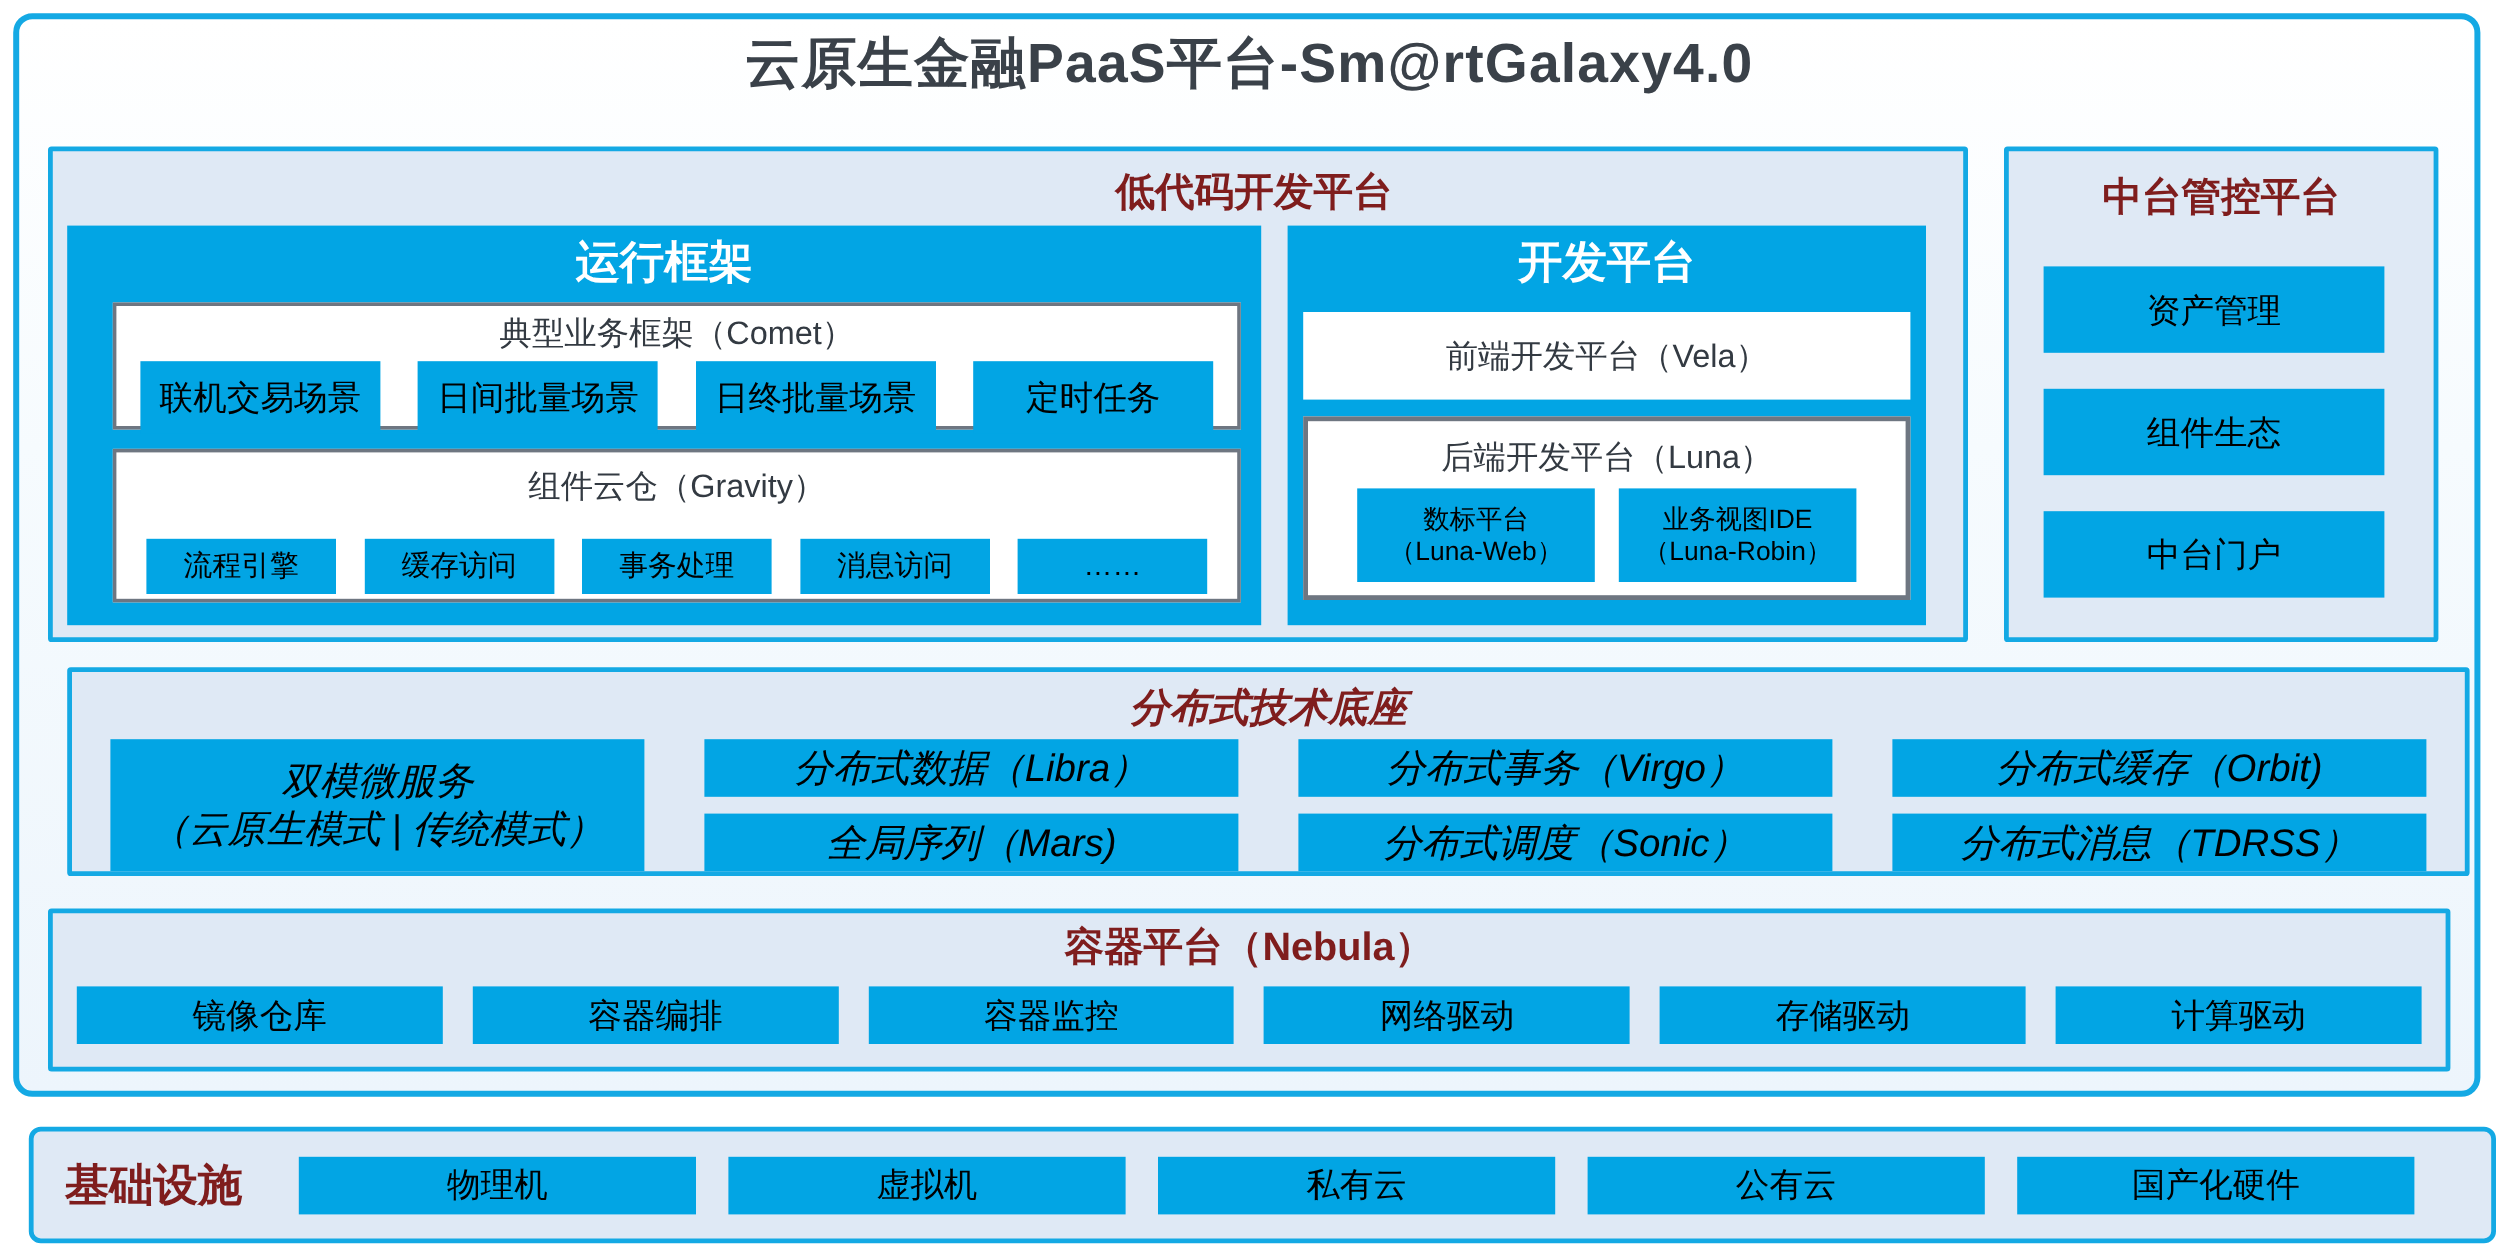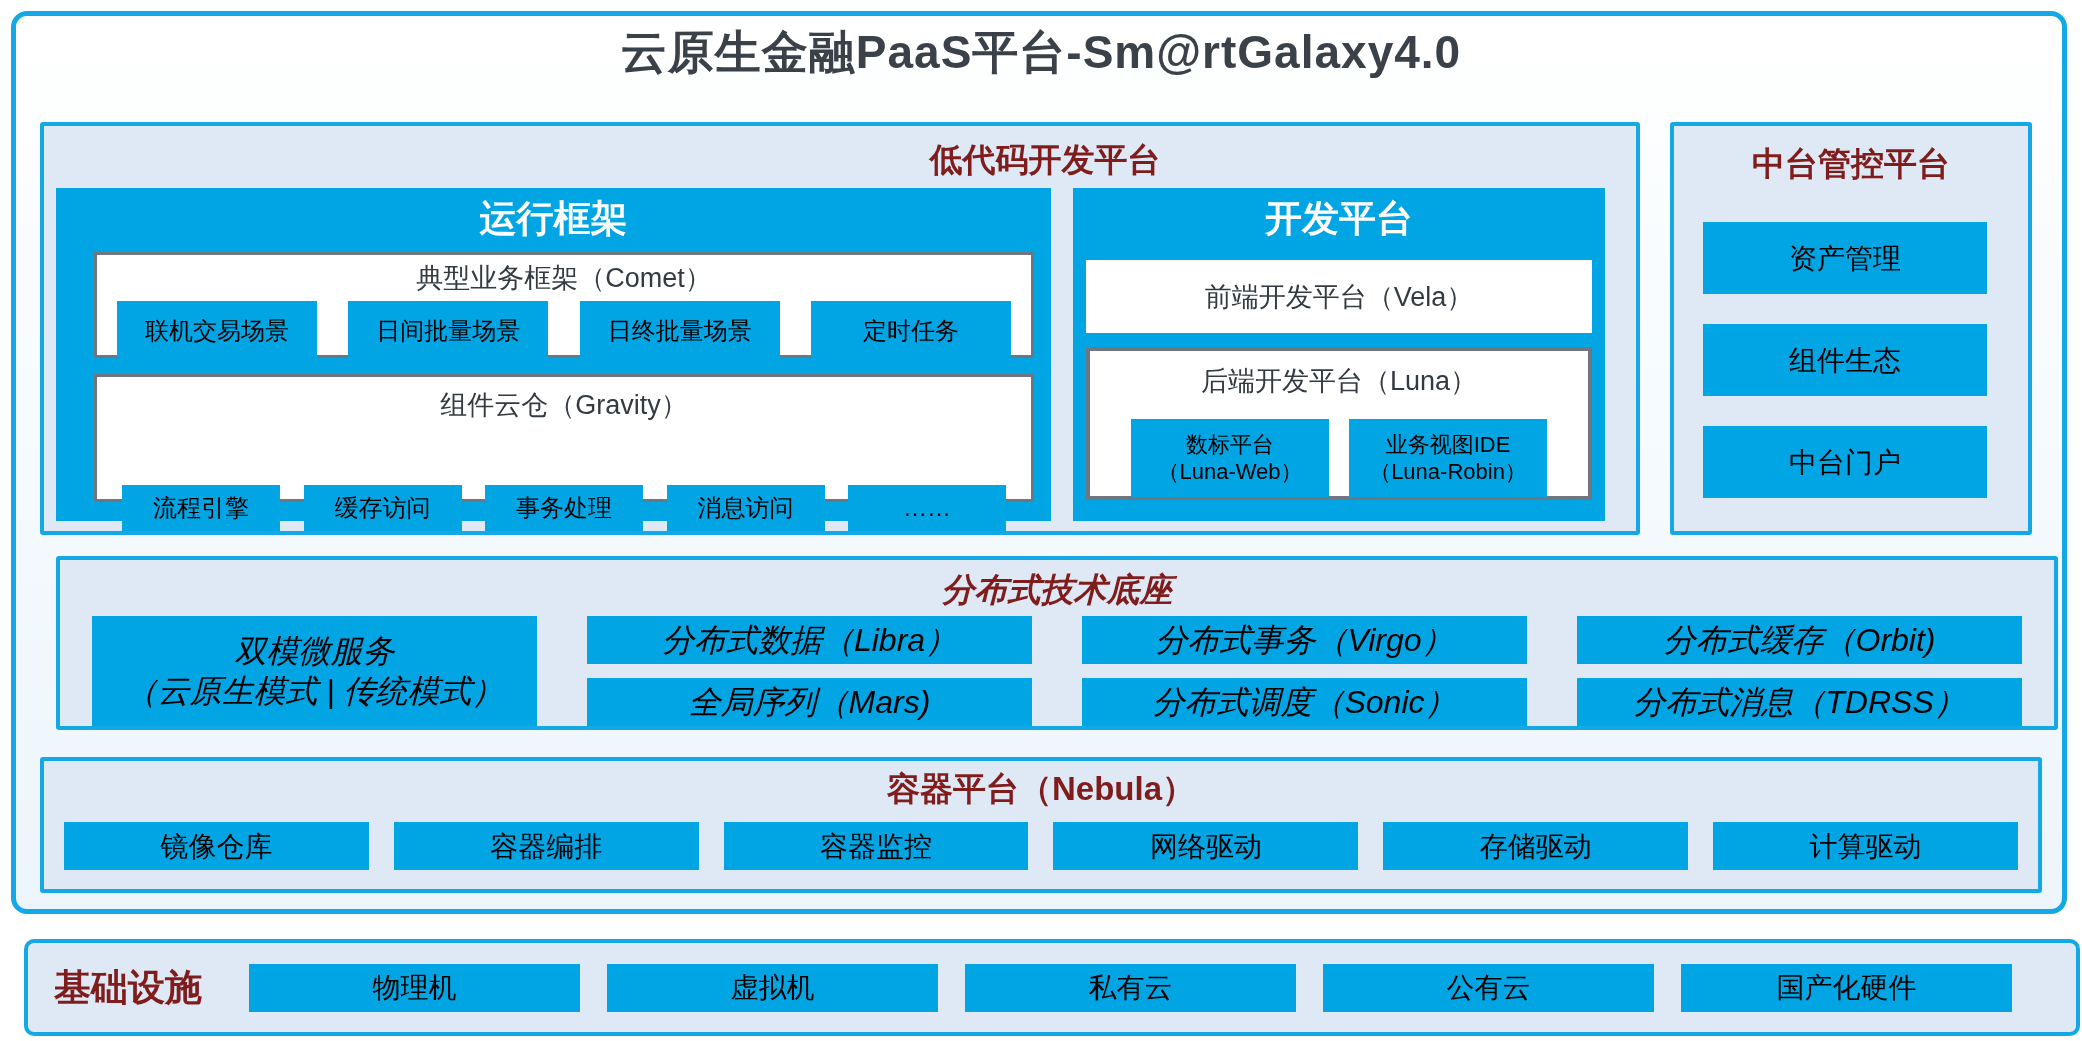--- a/index.html
+++ b/index.html
@@ -35,35 +35,35 @@
   #panel-dev{left:1029px;top:62px;width:532px;height:333px;}
 
   .whitebox{position:absolute;background:#fff;}
   .graybox{border:3px solid var(--gray-border);}
   .wb-label{display:flex;align-items:center;justify-content:center;
     font-size:27px;color:#333a42;font-weight:500;white-space:nowrap;}
 
   #box-comet{left:38px;top:64px;width:940px;height:106px;}
   #box-comet .wb-label{height:46px;}
   #box-comet .row{display:flex;justify-content:space-between;padding:0 20px;}
-  #box-comet .node{width:200px;height:60px;font-size:24px;}
+  #box-comet .node{width:200px;height:60px;font-size:28px;}
 
   #box-gravity{left:38px;top:186px;width:940px;height:128px;}
   #box-gravity .wb-label{height:56px;}
-  #box-gravity .row{display:flex;justify-content:space-between;padding:16px 25px;margin-top:36px;}
+  #box-gravity .row{display:flex;justify-content:space-between;padding:16px 25px;}
   #box-gravity .node{width:158px;height:46px;font-size:24px;}
 
   .node{background:var(--blue);color:#000000;display:flex;flex-direction:column;
     align-items:center;justify-content:center;text-align:center;line-height:1.25;}
 
   #box-vela{left:13px;top:72px;width:506px;height:73px;}
   #box-vela .wb-label{height:100%;}
   #box-luna{left:13px;top:159px;width:506px;height:153px;border-width:4px;}
   #box-luna .wb-label{height:52px;margin-top:4px;}
-  #box-luna .row{display:flex;justify-content:center;gap:20px;padding:0 22px;margin-top:12px;}
+  #box-luna .row{display:flex;justify-content:center;gap:20px;padding:0 22px;}
   #box-luna .node{width:198px;height:78px;font-size:22px;}
 
   
   #sec-mgmt{left:1670px;top:122px;width:362px;height:413px;}
   #sec-mgmt .sec-header{margin-top:16px;}
   #sec-mgmt .node{position:absolute;left:29px;width:284px;height:72px;font-size:28px;}
 
   
   #sec-dist{left:56px;top:556px;width:2002px;height:174px;font-style:italic;}
   #sec-dist .sec-header{margin-top:8px;}

